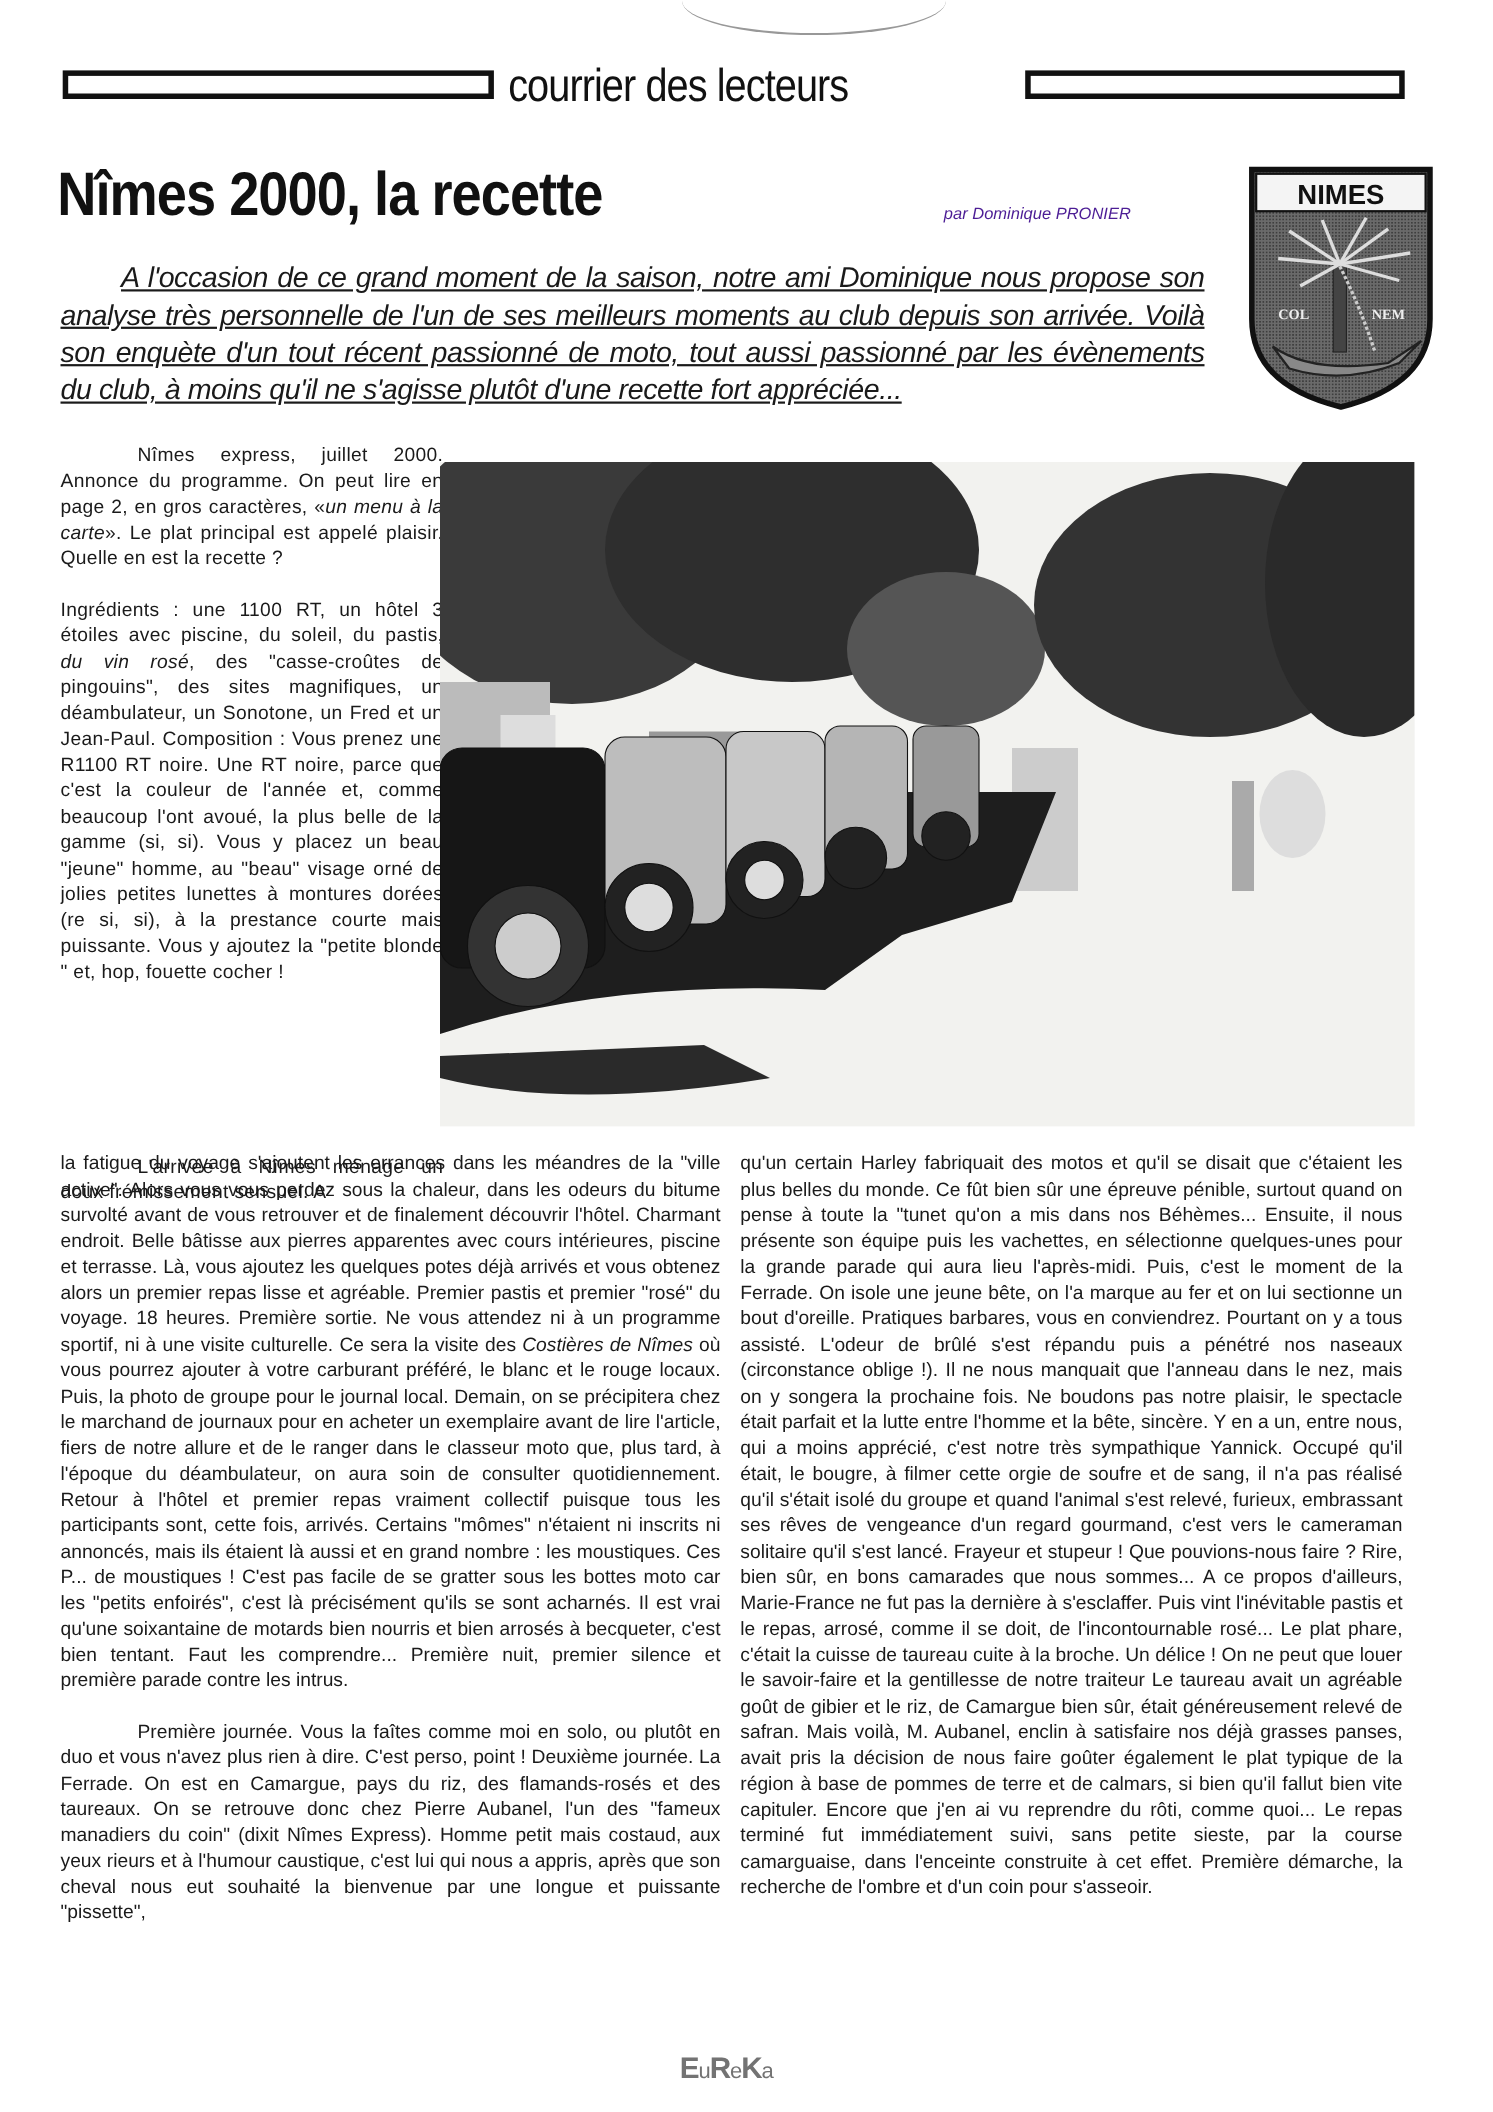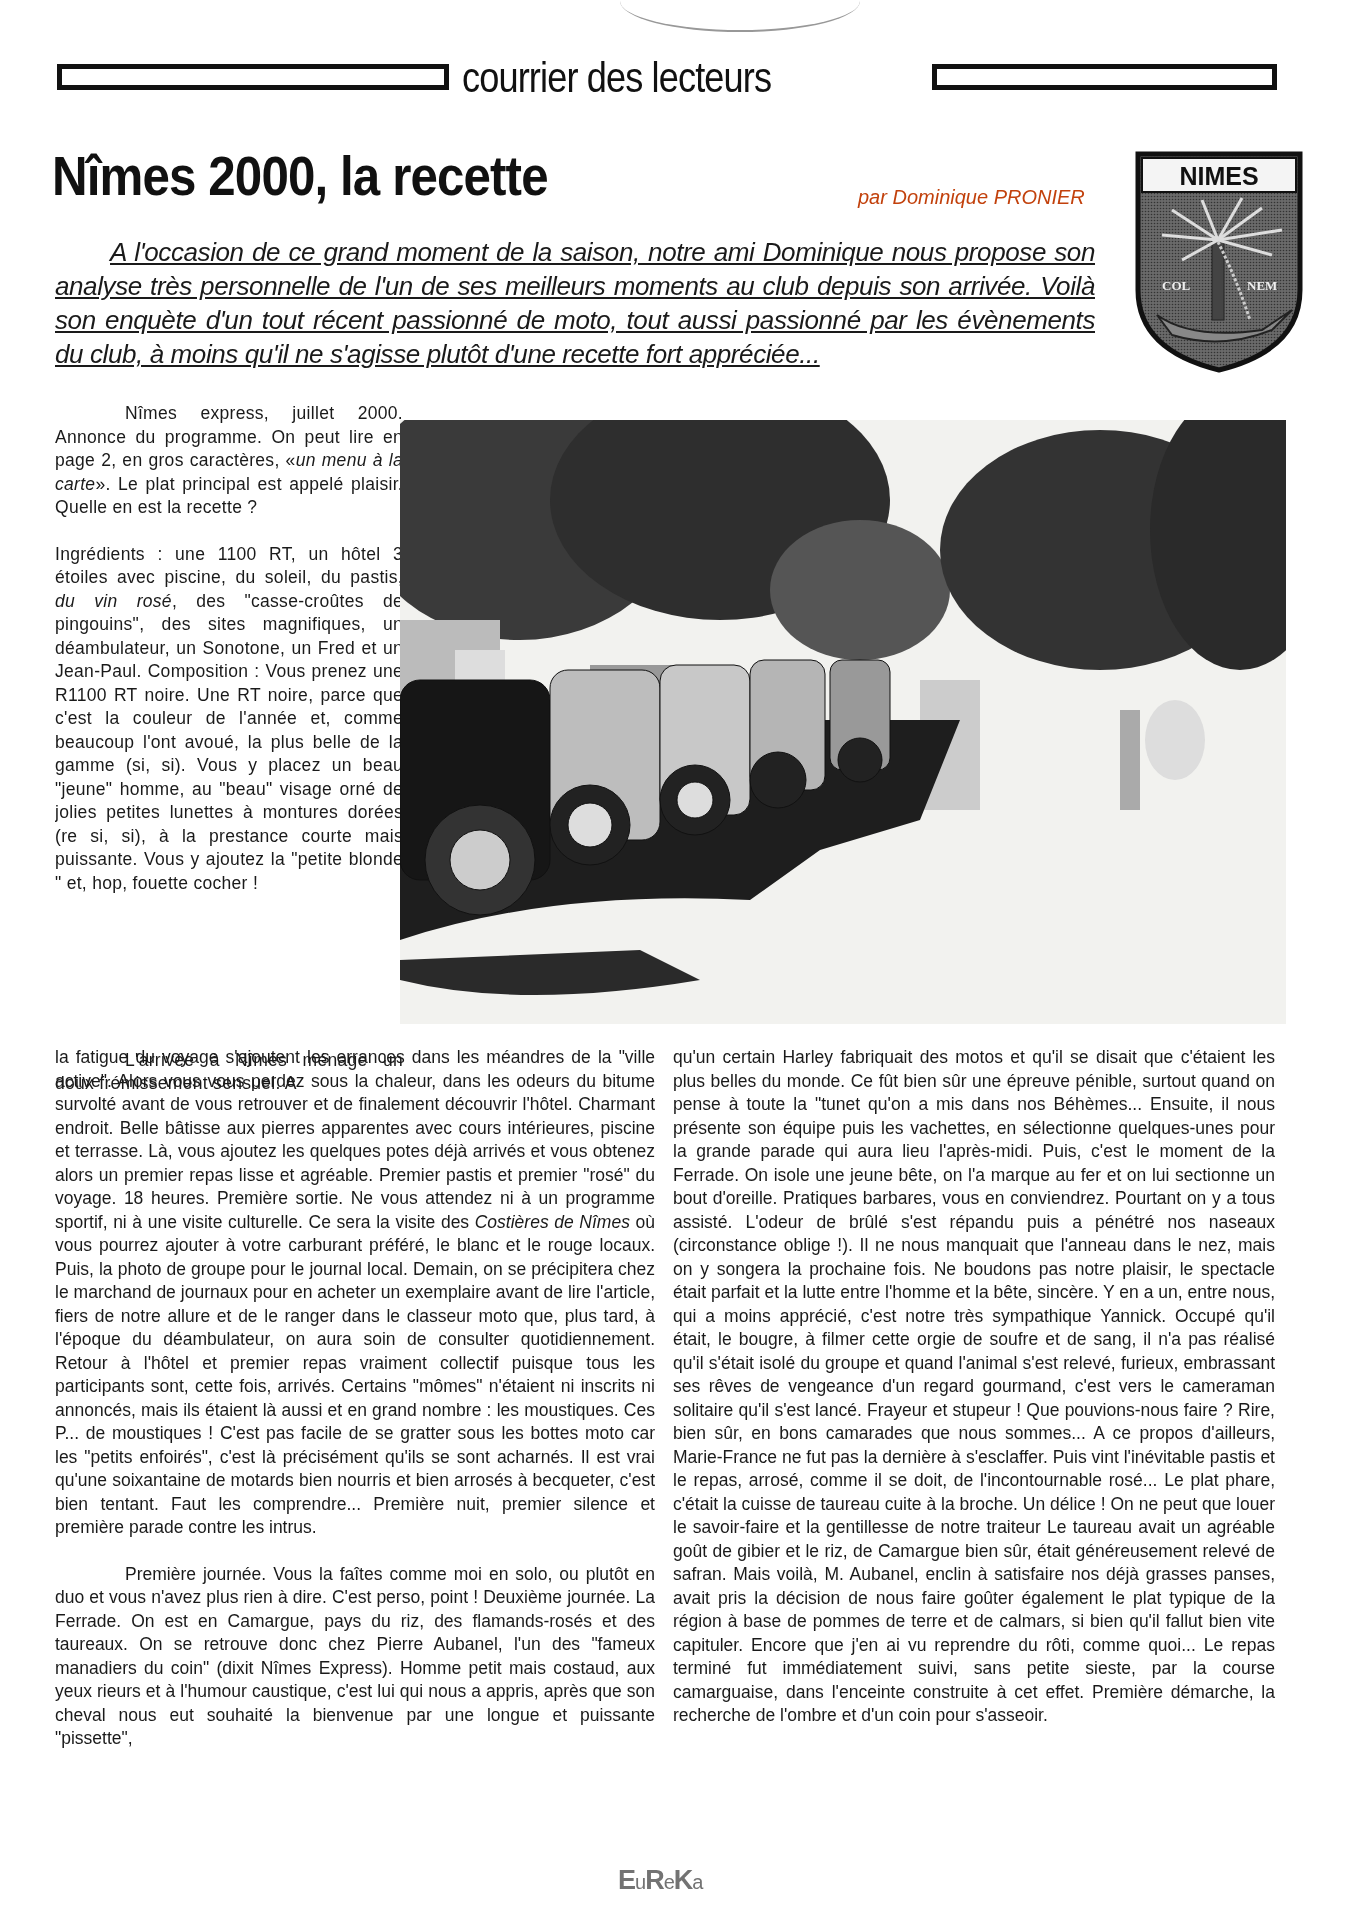--- a/index.html
+++ b/index.html
@@ -20,21 +20,21 @@
     .rubric .label {
       position: absolute; left: 405px; top: -6px; font-size: 42px; letter-spacing: -1px;
       font-family: "Liberation Sans", sans-serif; color: #111; transform: scaleX(0.86); transform-origin: left;
       white-space: nowrap;
     }
     .headline {
       position: absolute; left: 52px; top: 143px; font-size: 56px; font-weight: bold; color: #111;
       transform: scaleX(0.88); transform-origin: left; white-space: nowrap; letter-spacing: -1px;
     }
     .byline {
-      position: absolute; left: 858px; top: 186px; font-size: 20px; font-style: italic; color: #c2410c;
+      position: absolute; left: 858px; top: 186px; font-size: 15px; font-style: italic; color: #4c1d95;
       white-space: nowrap;
     }
     .crest { position: absolute; left: 1132px; top: 150px; width: 174px; height: 224px; }
     .intro {
       position: absolute; left: 55px; top: 235px; width: 1040px; font-size: 26px; line-height: 34px;
       font-style: italic; text-align: justify; color: #1a1a1a; letter-spacing: -0.4px; text-decoration: underline;
     }
     .intro .indent { display: inline-block; width: 55px; }
     .col-left-top {
       position: absolute; left: 55px; top: 402px; width: 348px; font-size: 17.5px; line-height: 23.5px;

